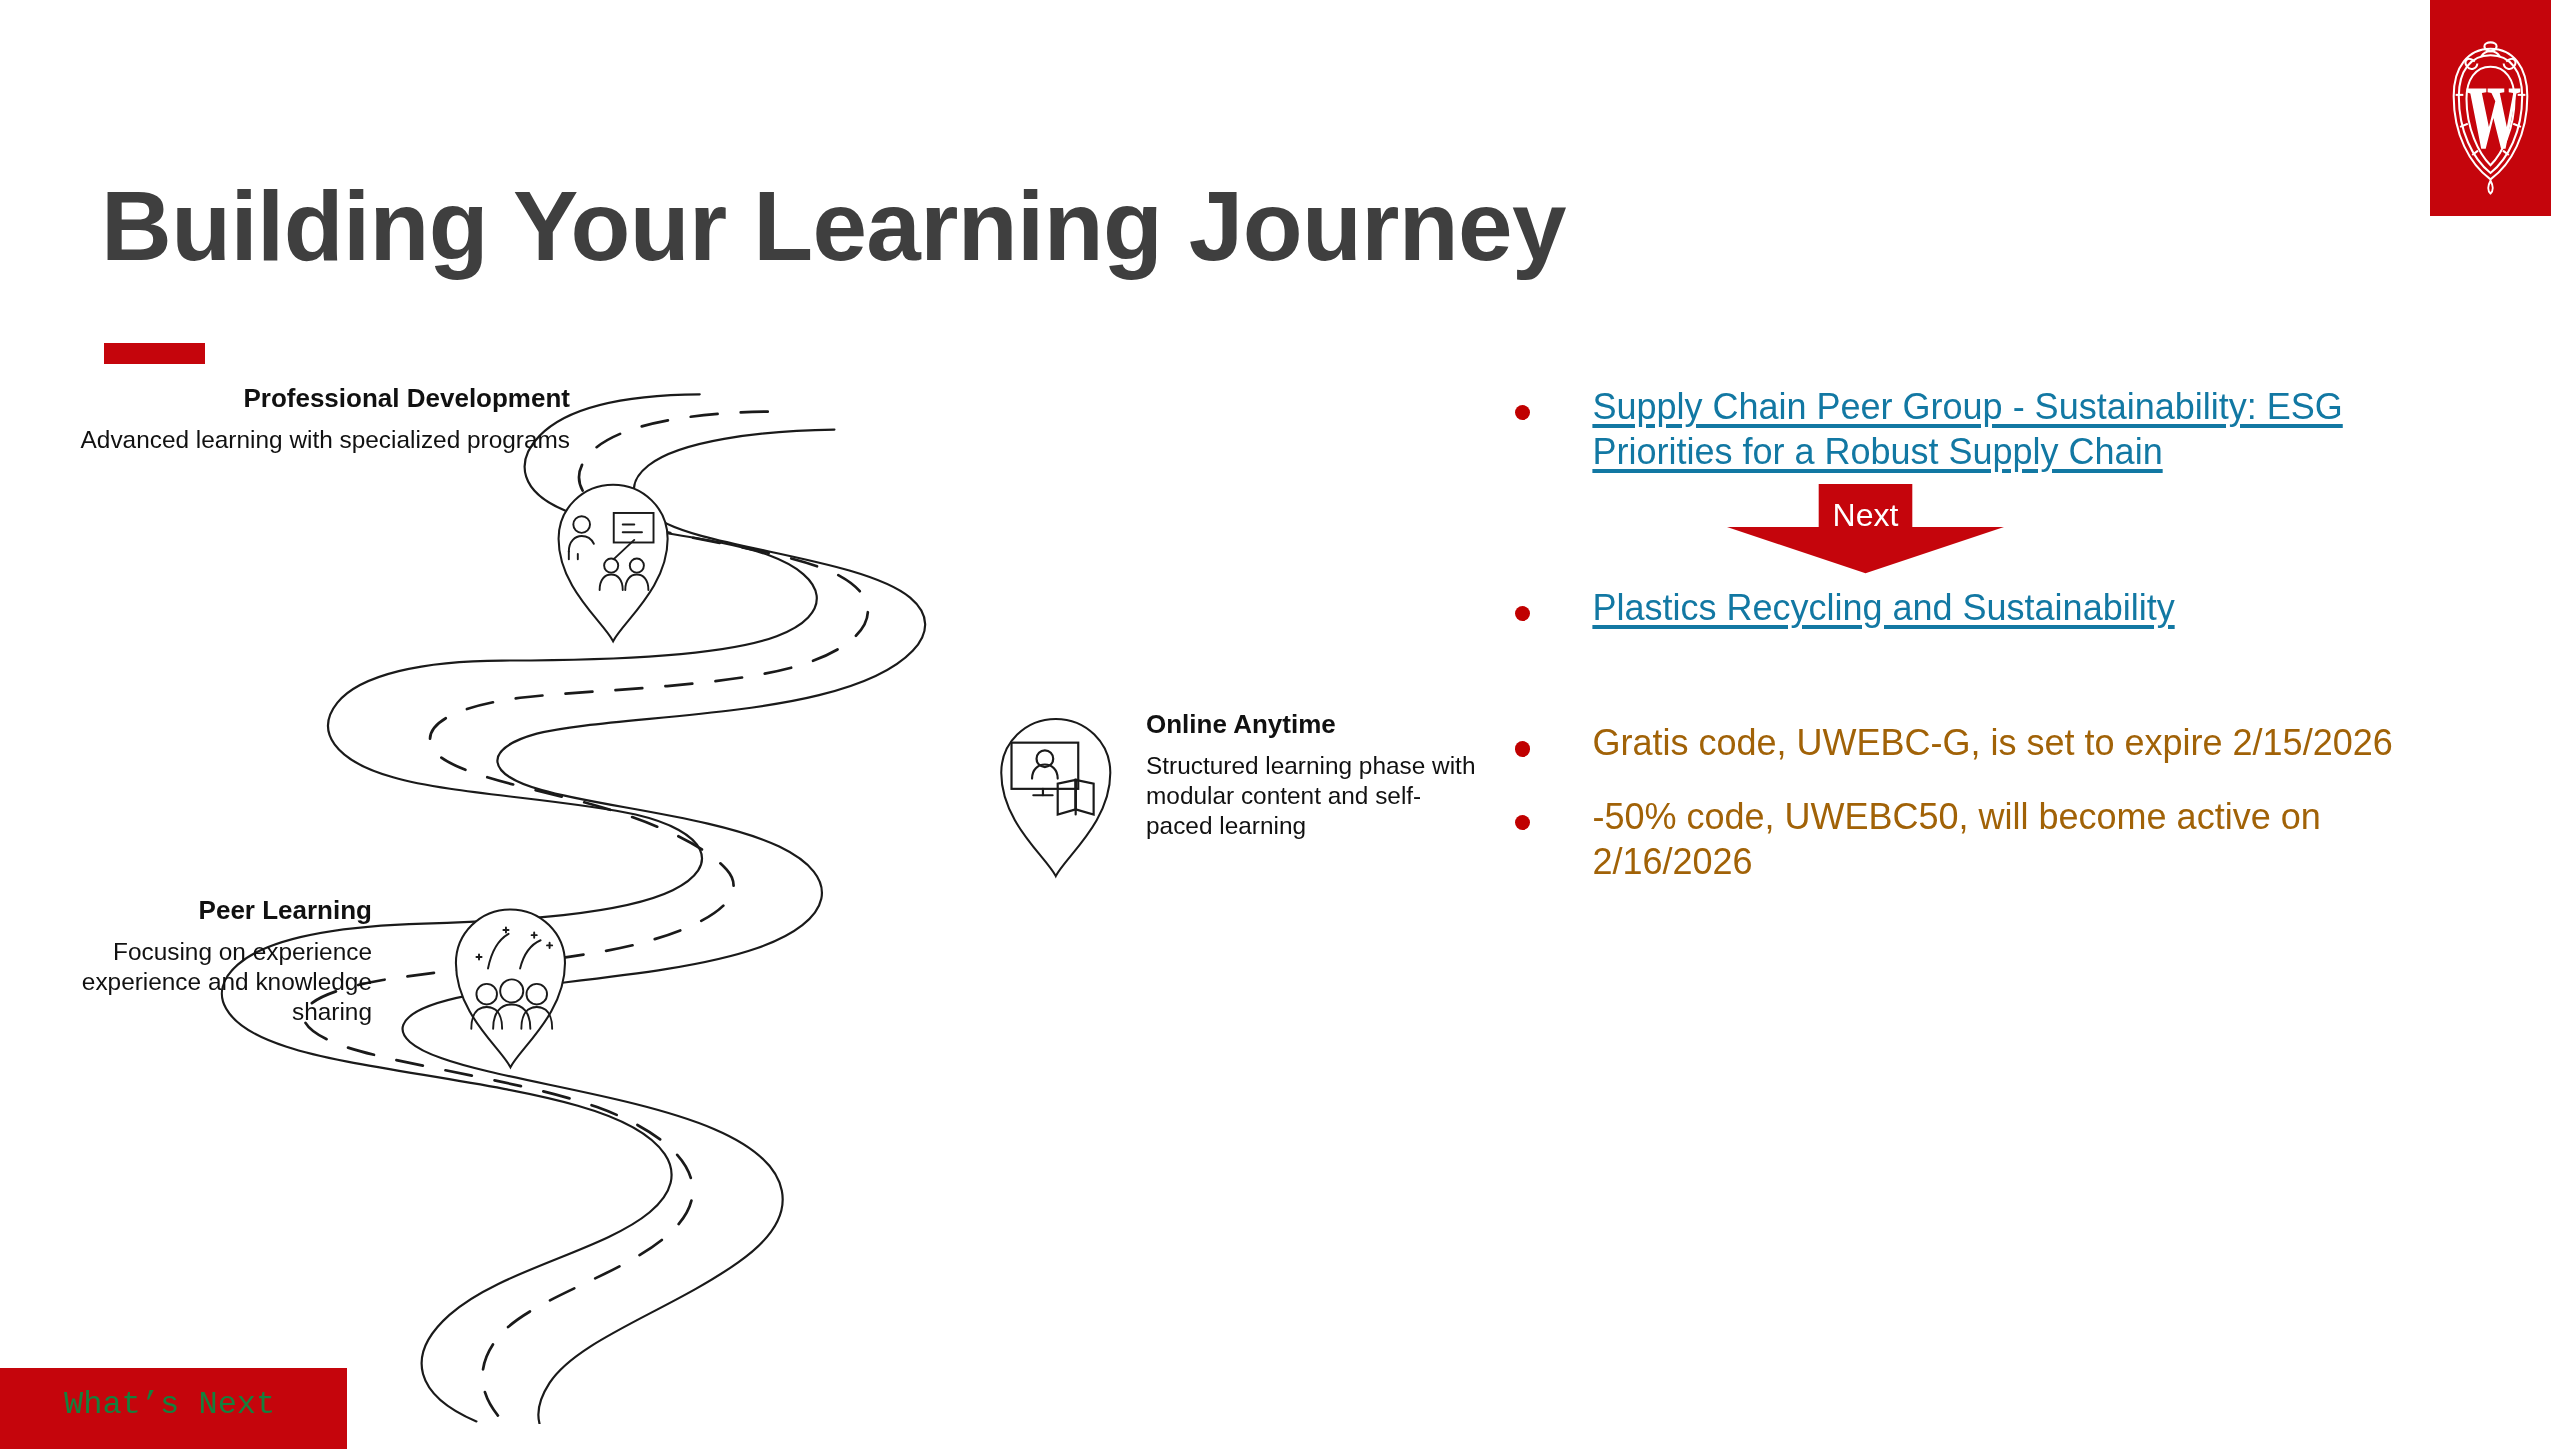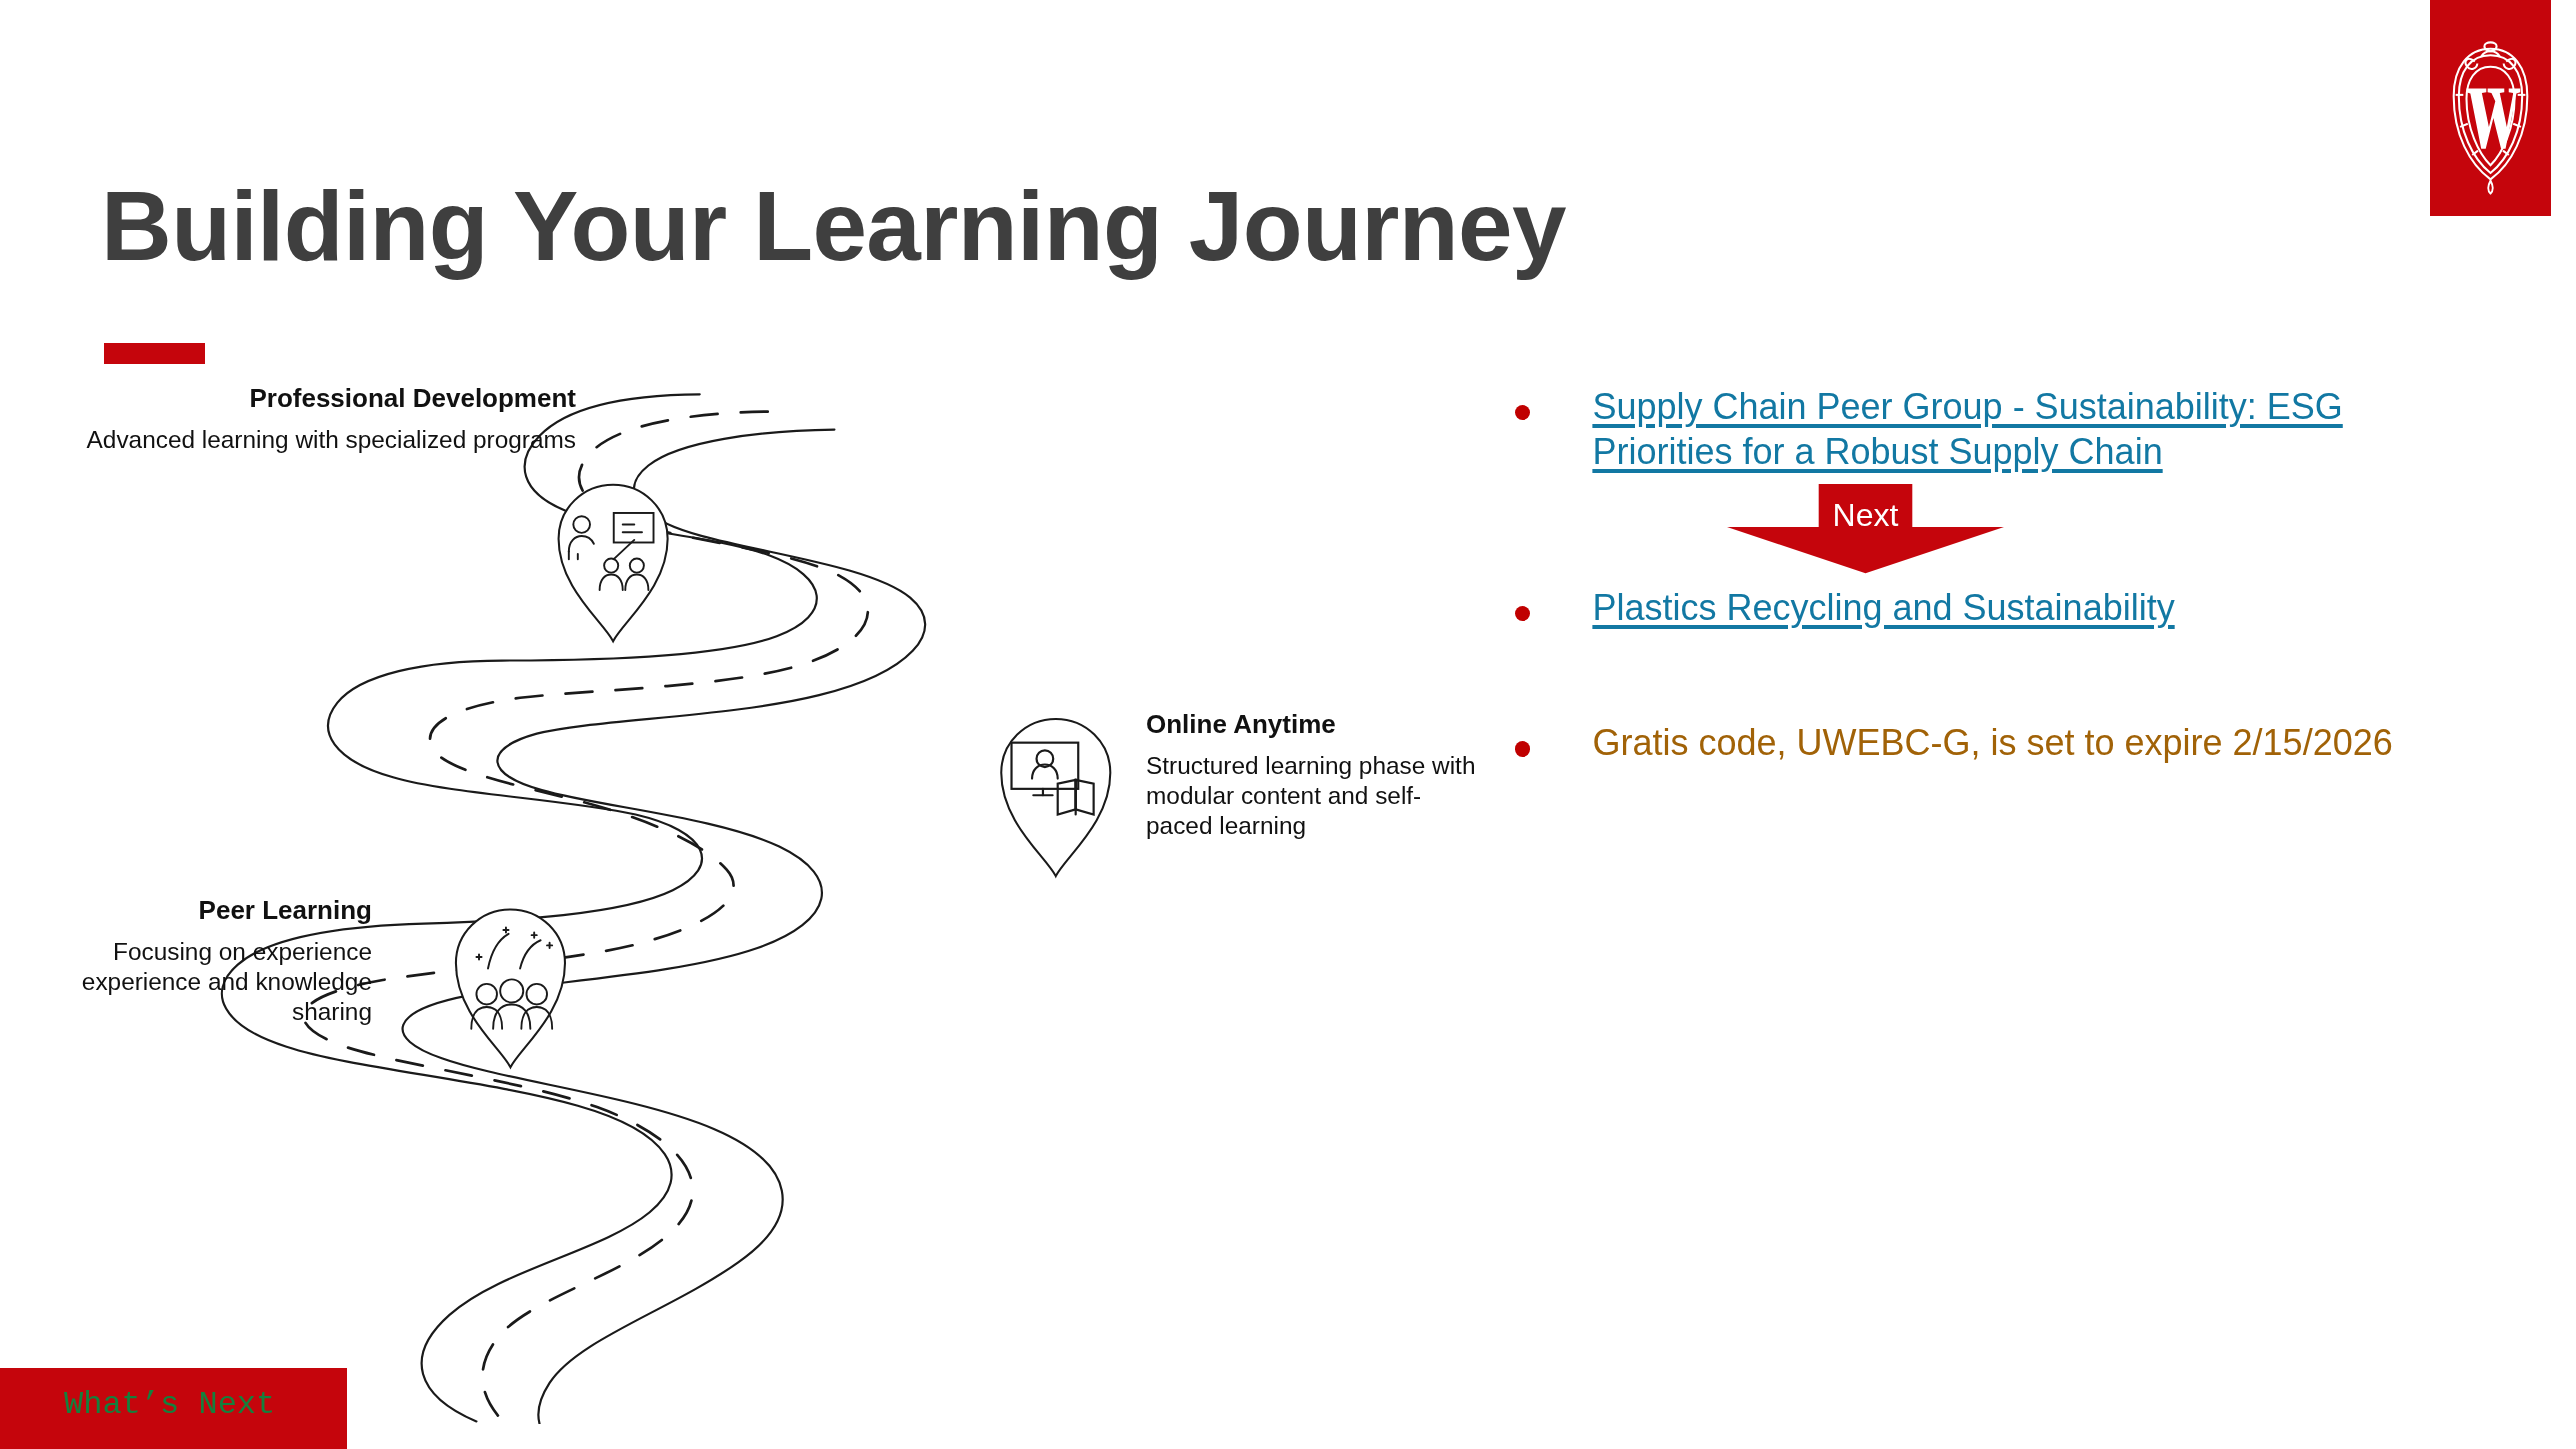--- a/index.html
+++ b/index.html
@@ -90,21 +90,21 @@
     font-size: 26px;
     margin-bottom: 10.3px;
   }
   .info-label .lbl-body {
     display: block;
     font-weight: normal;
     font-size: 24.4px;
   }
 
   #label-professional {
-    left: 24px;
+    left: 18px;
     top: 24.4px;
     width: 552px;
     text-align: right;
   }
   #label-online {
     left: 1146px;
     top: 350px;
     width: 334px;
     text-align: left;
   }
@@ -369,17 +369,21 @@
   <div class="rc-bullet-row rc-link" id="rc-row-2">
     <span class="rc-dot"></span>
     <span class="rc-text">Plastics Recycling and Sustainability</span>
   </div>
 
   <div class="rc-bullet-row rc-plain" id="rc-row-3">
     <span class="rc-dot"></span>
     <span class="rc-text">Gratis code, UWEBC-G, is set to expire 2/15/2026</span>
   </div>
 
+  <div class="rc-bullet-row rc-plain" id="rc-row-4">
+    <span class="rc-dot"></span>
+    <span class="rc-text">-50% code, UWEBC50, will become active on 2/16/2026</span>
+  </div>
 </div>
 
 <div id="footer-band"></div>
 <div id="footer-band-label">What’s Next</div>
 
 
 </body></html>

